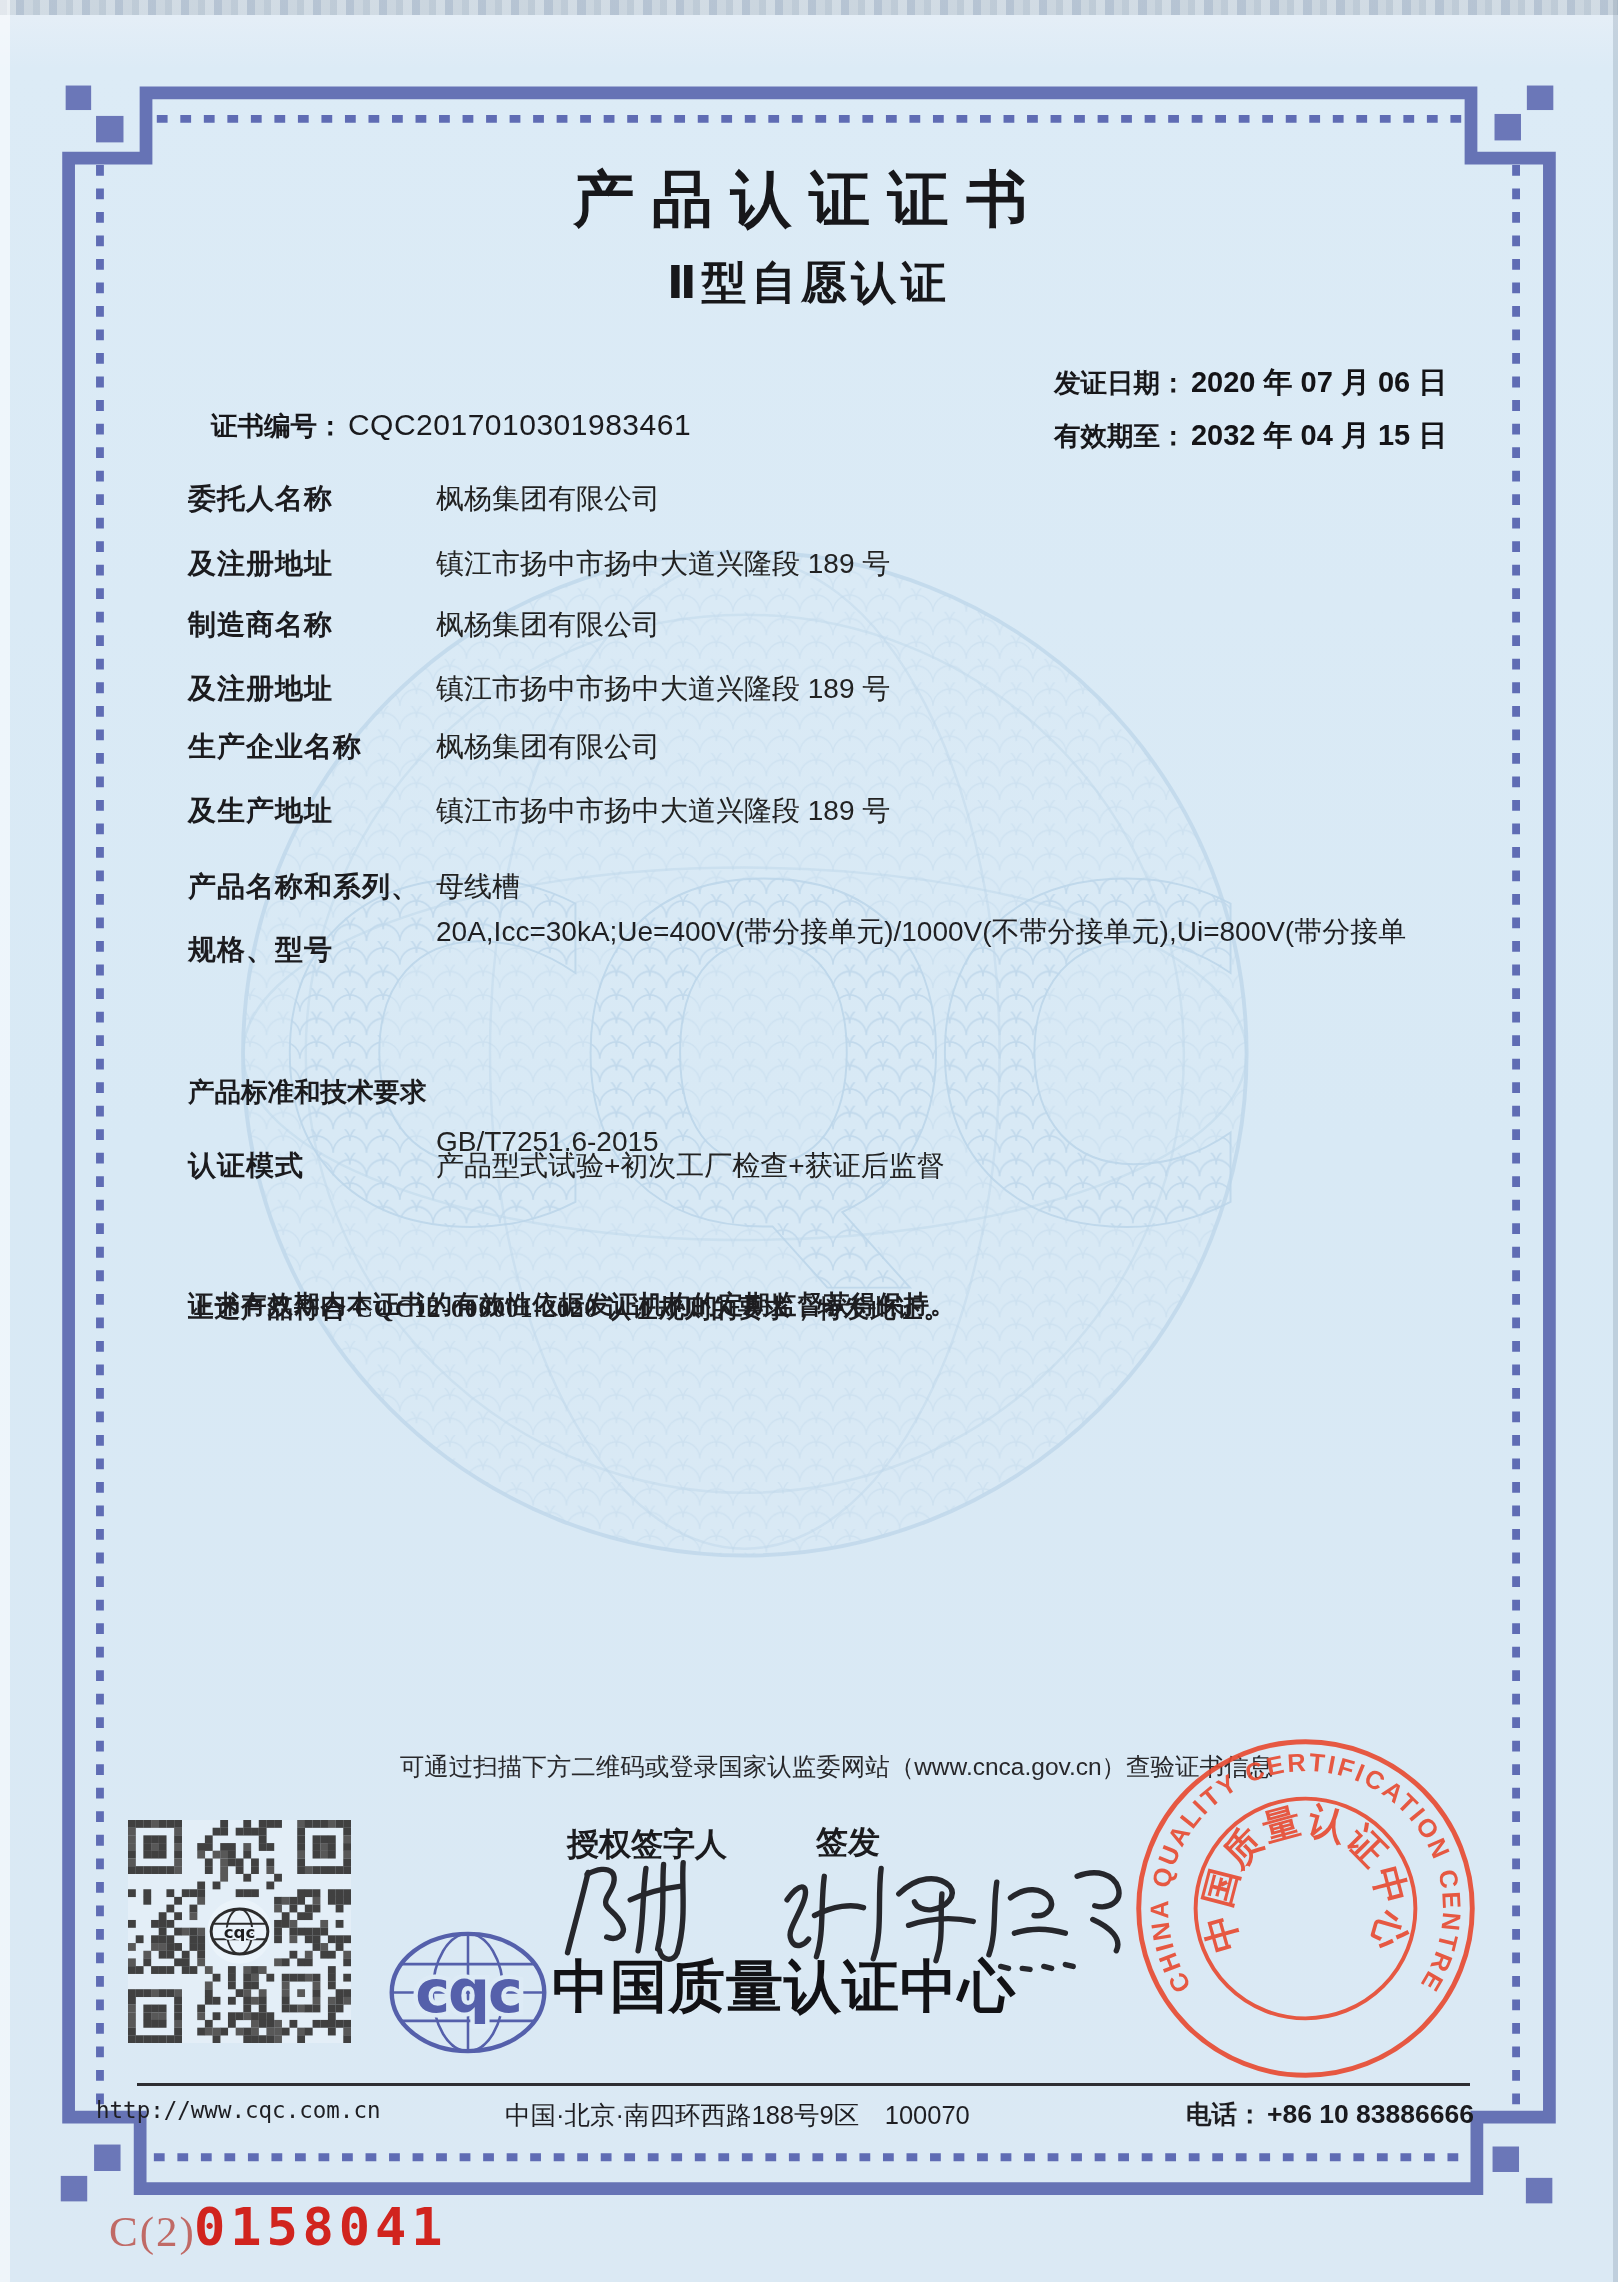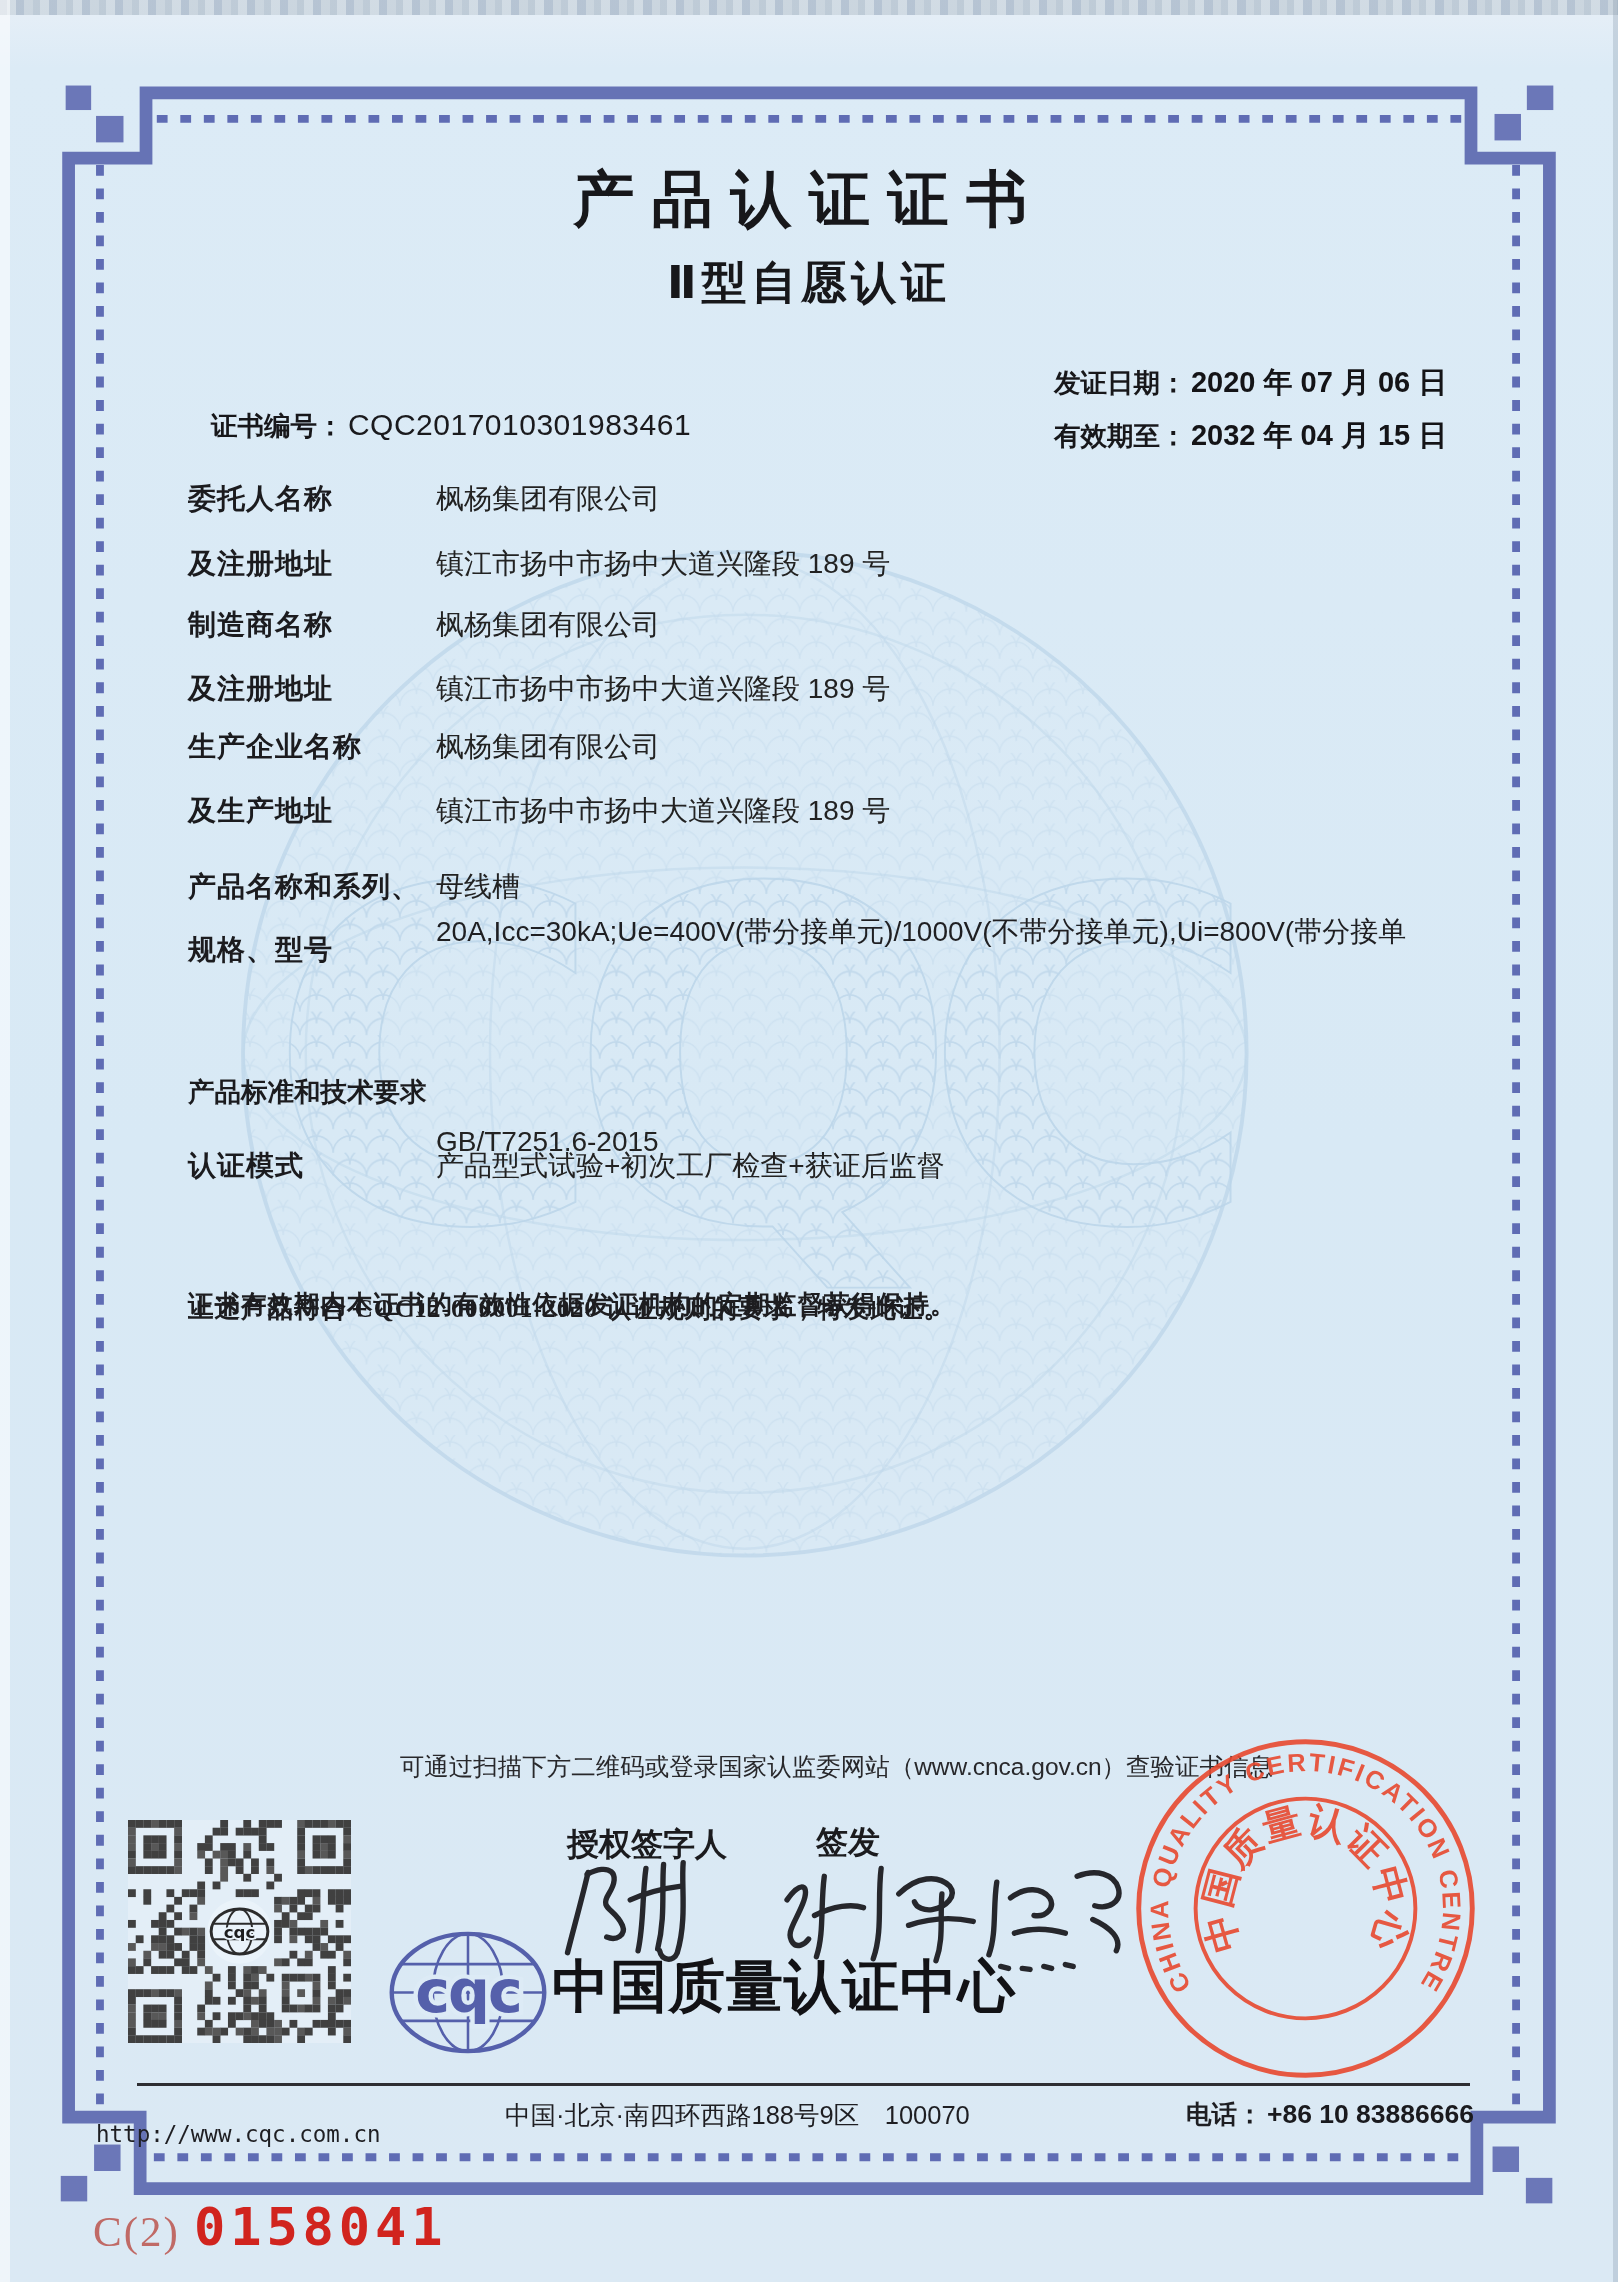--- a/index.html
+++ b/index.html
@@ -547,21 +547,21 @@
         <line x1="12" y1="98" x2="168" y2="98"></line>
       </g>
     </g>
     <text x="90" y="89" text-anchor="middle" font-family="'DejaVu Sans',sans-serif" font-weight="bold" font-size="60" letter-spacing="-2" fill="#5560ab" stroke="#ddebf6" stroke-width="9" paint-order="stroke">cqc</text>
   </svg>
 
   <div class="abs org-name" style="left:552px;top:1949px;">中国质量认证中心</div>
 
   <div class="divider"></div>
 
-  <div class="abs f-url" style="left:96px;top:2097px;margin-top:24px;">http://www.cqc.com.cn</div>
+  <div class="abs f-url" style="left:96px;top:2097px;">http://www.cqc.com.cn</div>
   <div class="abs f-addr" style="left:505px;top:2098px;">中国·北京·南四环西路188号9区　100070</div>
   <div class="abs" style="left:1186px;top:2097px;">
     <span class="f-phone-label">电话：</span>
     <span class="f-phone">+86 10 83886666</span>
   </div>
 
   <svg class="layer" style="left:1124px;top:1727px;" width="363" height="363" viewBox="0 0 370 370" opacity="0.9">
     <defs>
       <path id="stampArcEn" d="M 98.8 295.3 A 140 140 0 1 1 271.2 295.3"></path>
       <path id="stampArcZh" d="M 119.2 223 A 76 76 0 1 1 250.8 223"></path>
@@ -569,17 +569,17 @@
     <circle cx="185" cy="185" r="170" fill="none" stroke="#e8492f" stroke-width="5"></circle>
     <circle cx="185" cy="185" r="112" fill="none" stroke="#e8492f" stroke-width="4"></circle>
     <text font-family="'Liberation Sans','DejaVu Sans',sans-serif" font-size="26" font-weight="700" letter-spacing="2.5" fill="#e8492f">
       <textPath href="#stampArcEn" startOffset="50%" text-anchor="middle">CHINA QUALITY CERTIFICATION CENTRE</textPath>
     </text>
     <text font-family="'Liberation Sans','DejaVu Sans',sans-serif" font-size="38" font-weight="700" letter-spacing="2" fill="#e8492f">
       <textPath href="#stampArcZh" startOffset="50%" text-anchor="middle">中国质量认证中心</textPath>
     </text>
   </svg>
 
-  <div class="abs serial-prefix" style="left:93px;top:2207px;">C(2)</div>
+  <div class="abs serial-prefix" style="left:109px;top:2207px;">C(2)</div>
   <div class="abs serial-num" style="left:194px;top:2197px;">0158041</div>
 
 </div>
 
 
 </body></html>

